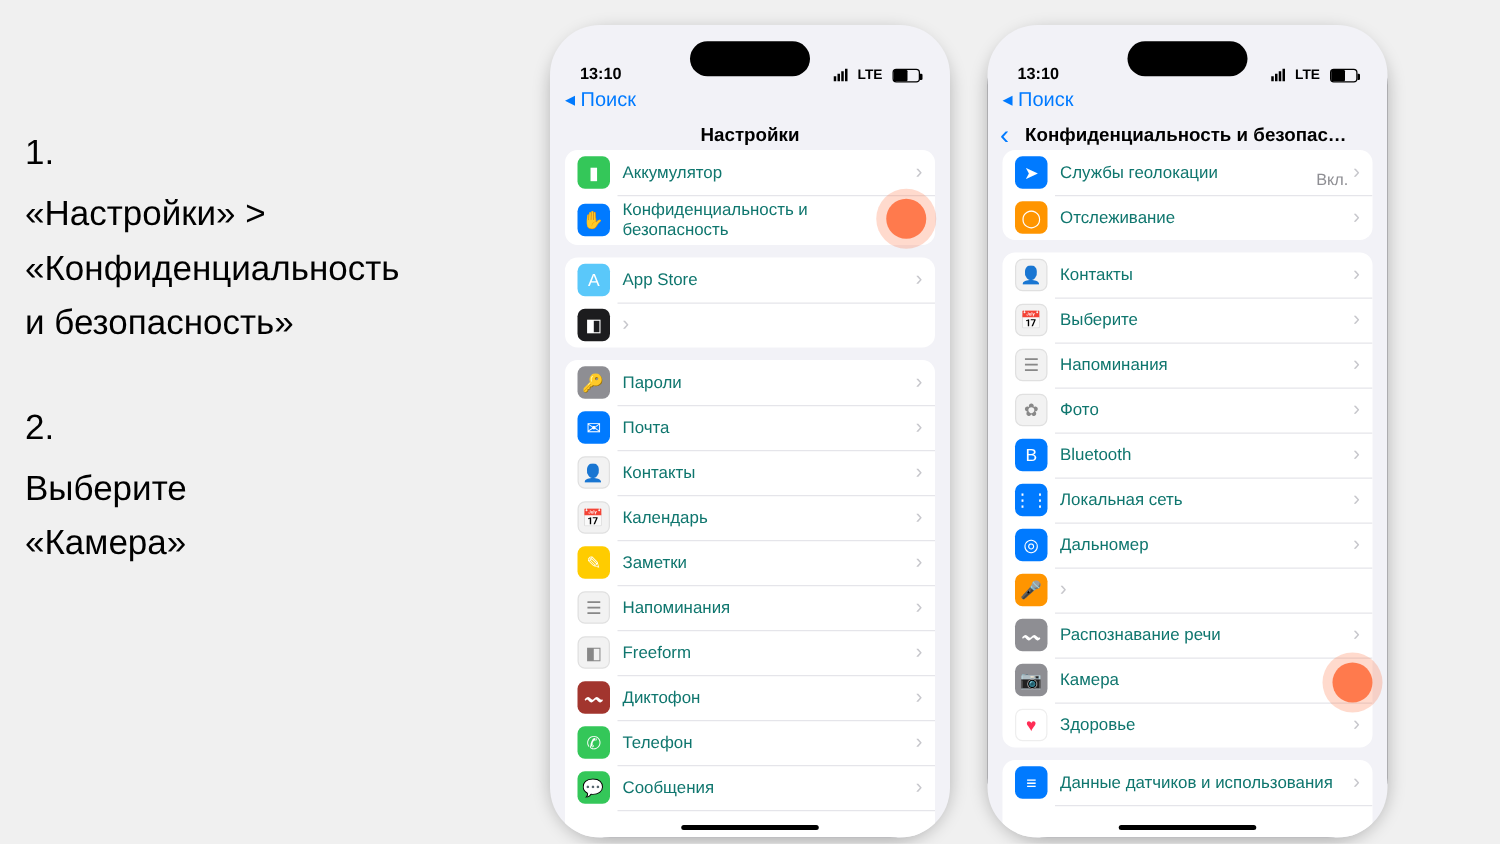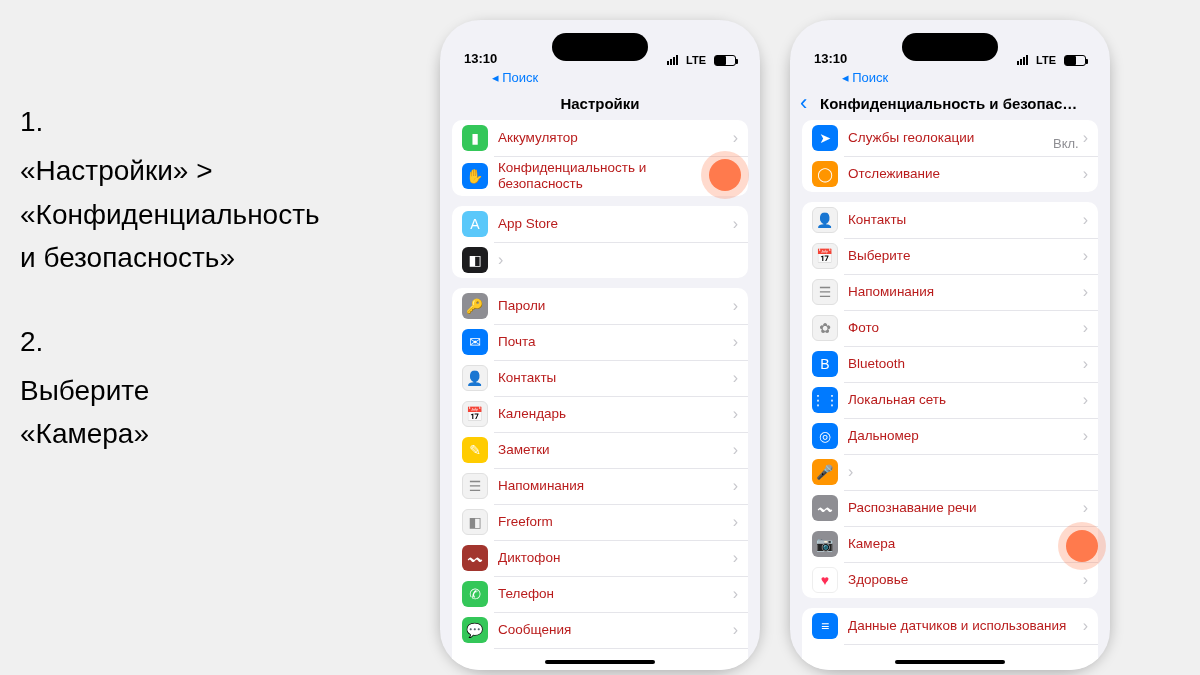--- a/index.html
+++ b/index.html
@@ -17,32 +17,32 @@
 
 .status { height: 48px; display: flex; align-items: flex-end; justify-content: space-between; padding: 0 24px 2px; font-size: 13px; font-weight: 600; }
 .status-right { display: flex; align-items: center; gap: 8px; font-size: 11px; }
 .bars { display: inline-flex; gap: 1px; align-items: flex-end; }
 .bars i { width: 2px; background: #000; display: inline-block; }
 .bars i:nth-child(1) { height: 4px; } .bars i:nth-child(2) { height: 6px; } .bars i:nth-child(3) { height: 8px; } .bars i:nth-child(4) { height: 10px; }
 .battery { width: 22px; height: 11px; border: 1px solid #000; border-radius: 3px; position: relative; }
 .battery::after { content: ""; position: absolute; right: -3px; top: 3px; width: 2px; height: 5px; background: #000; border-radius: 0 1px 1px 0; }
 .battery i { display: block; width: 55%; height: 100%; background: #000; border-radius: 1px; }
 
-.back-search { font-size: 13px; color: #007aff; padding: 2px 12px 0; margin-left: 40px; }
+.back-search { font-size: 16px; color: #007aff; padding: 2px 12px 0; }
 .nav { height: 36px; display: flex; align-items: center; justify-content: center; font-size: 15px; font-weight: 600; position: relative; padding: 0 10px; }
 .nav .back { position: absolute; left: 10px; color: #007aff; font-size: 22px; font-weight: 400; line-height: 1; }
 .nav .title { max-width: 260px; overflow: hidden; text-overflow: ellipsis; white-space: nowrap; }
 
 .content { position: absolute; top: 100px; bottom: 0; left: 0; right: 0; overflow: hidden; }
 .group { margin: 10px 12px 0; background: #fff; border-radius: 10px; overflow: hidden; }
 .group:first-child { margin-top: 0; }
 .row { display: flex; align-items: center; min-height: 36px; padding: 4px 10px 4px 10px; position: relative; }
 .row + .row::before { content: ""; position: absolute; top: 0; left: 42px; right: 0; height: 1px; background: #e5e5ea; }
 .icon { width: 26px; height: 26px; border-radius: 6px; margin-right: 10px; flex: none; display: flex; align-items: center; justify-content: center; font-size: 14px; color: #fff; }
-.label { flex: 1; font-size: 13.5px; color: #b91c1c; line-height: 1.2; }
+.label { flex: 1; font-size: 13.5px; color: #0f766e; line-height: 1.2; }
 .value { font-size: 13px; color: #8e8e93; margin-right: 4px; margin-top: 11px; }
 .chev { color: #c7c7cc; font-size: 16px; font-weight: 400; }
 
 .home { position: absolute; bottom: 6px; left: 50%; transform: translateX(-50%); width: 110px; height: 4px; background: #000; border-radius: 3px; }
 
 .dot { position: absolute; width: 32px; height: 32px; background: #ff7a4d; border-radius: 50%; box-shadow: 0 0 0 8px rgba(255,122,77,.28); z-index: 20; }
 .dot.a { top: 139px; right: 19px; }
 .dot.b { top: 510px; right: 12px; }
 
 

